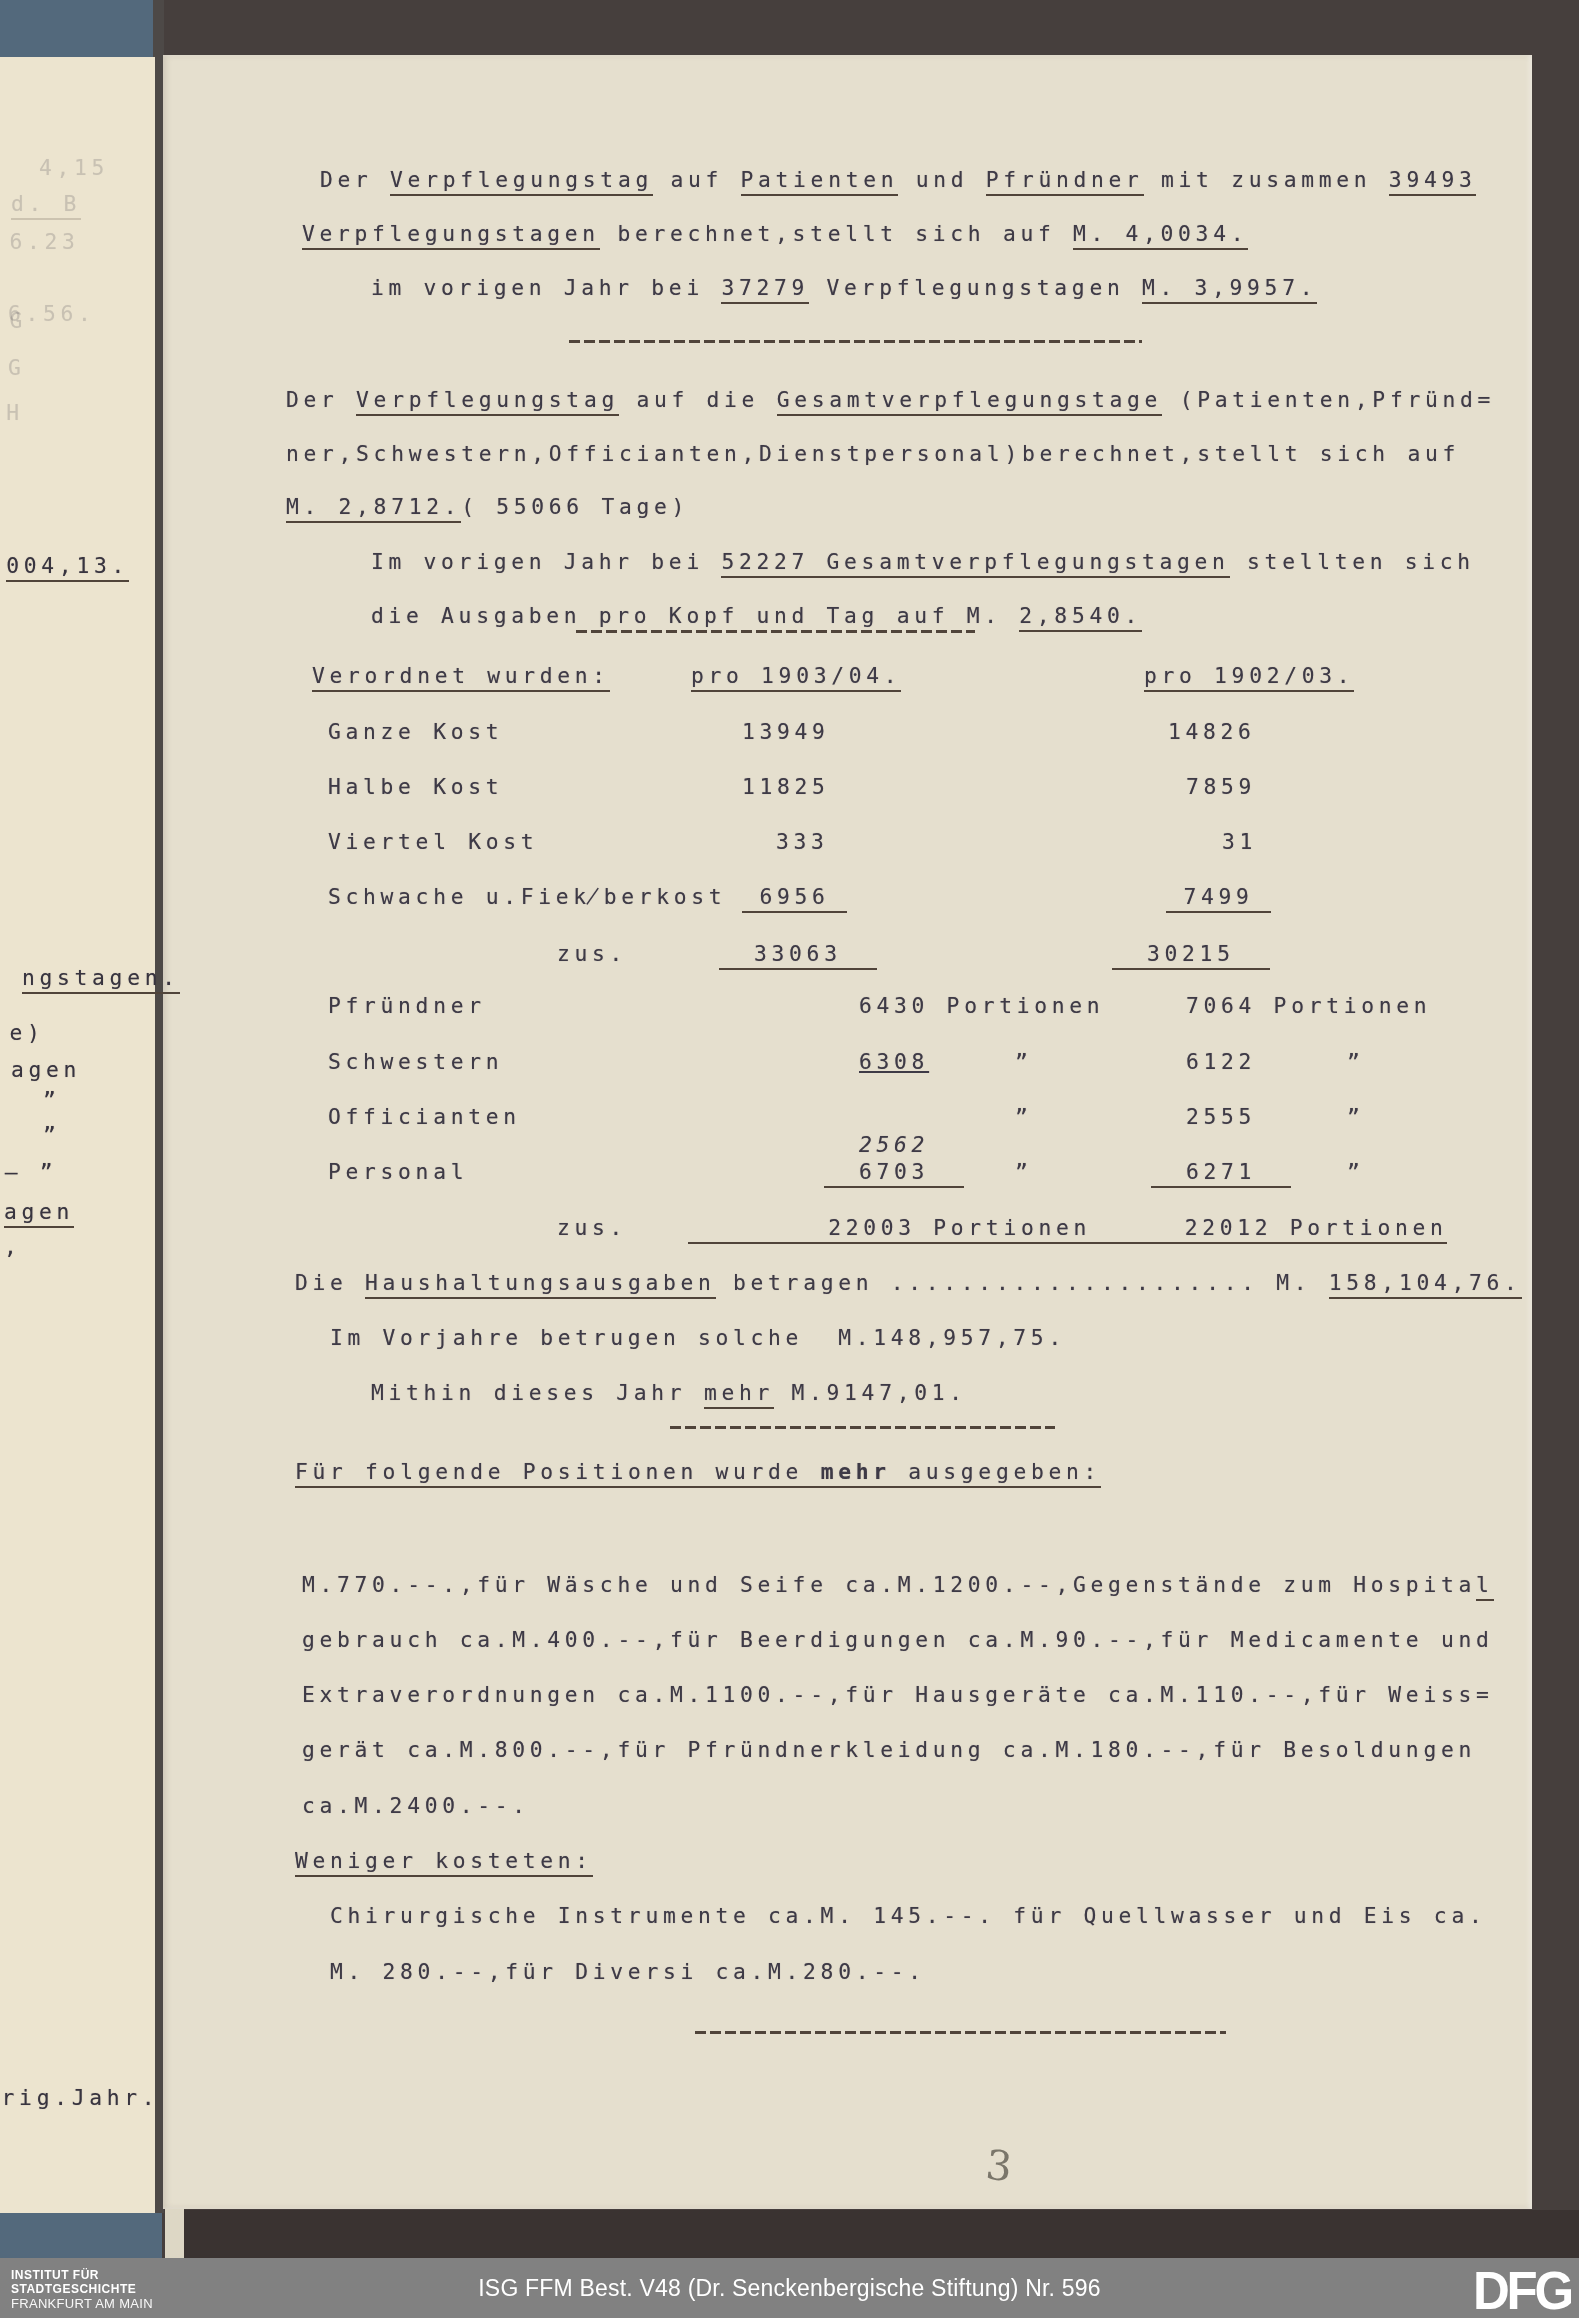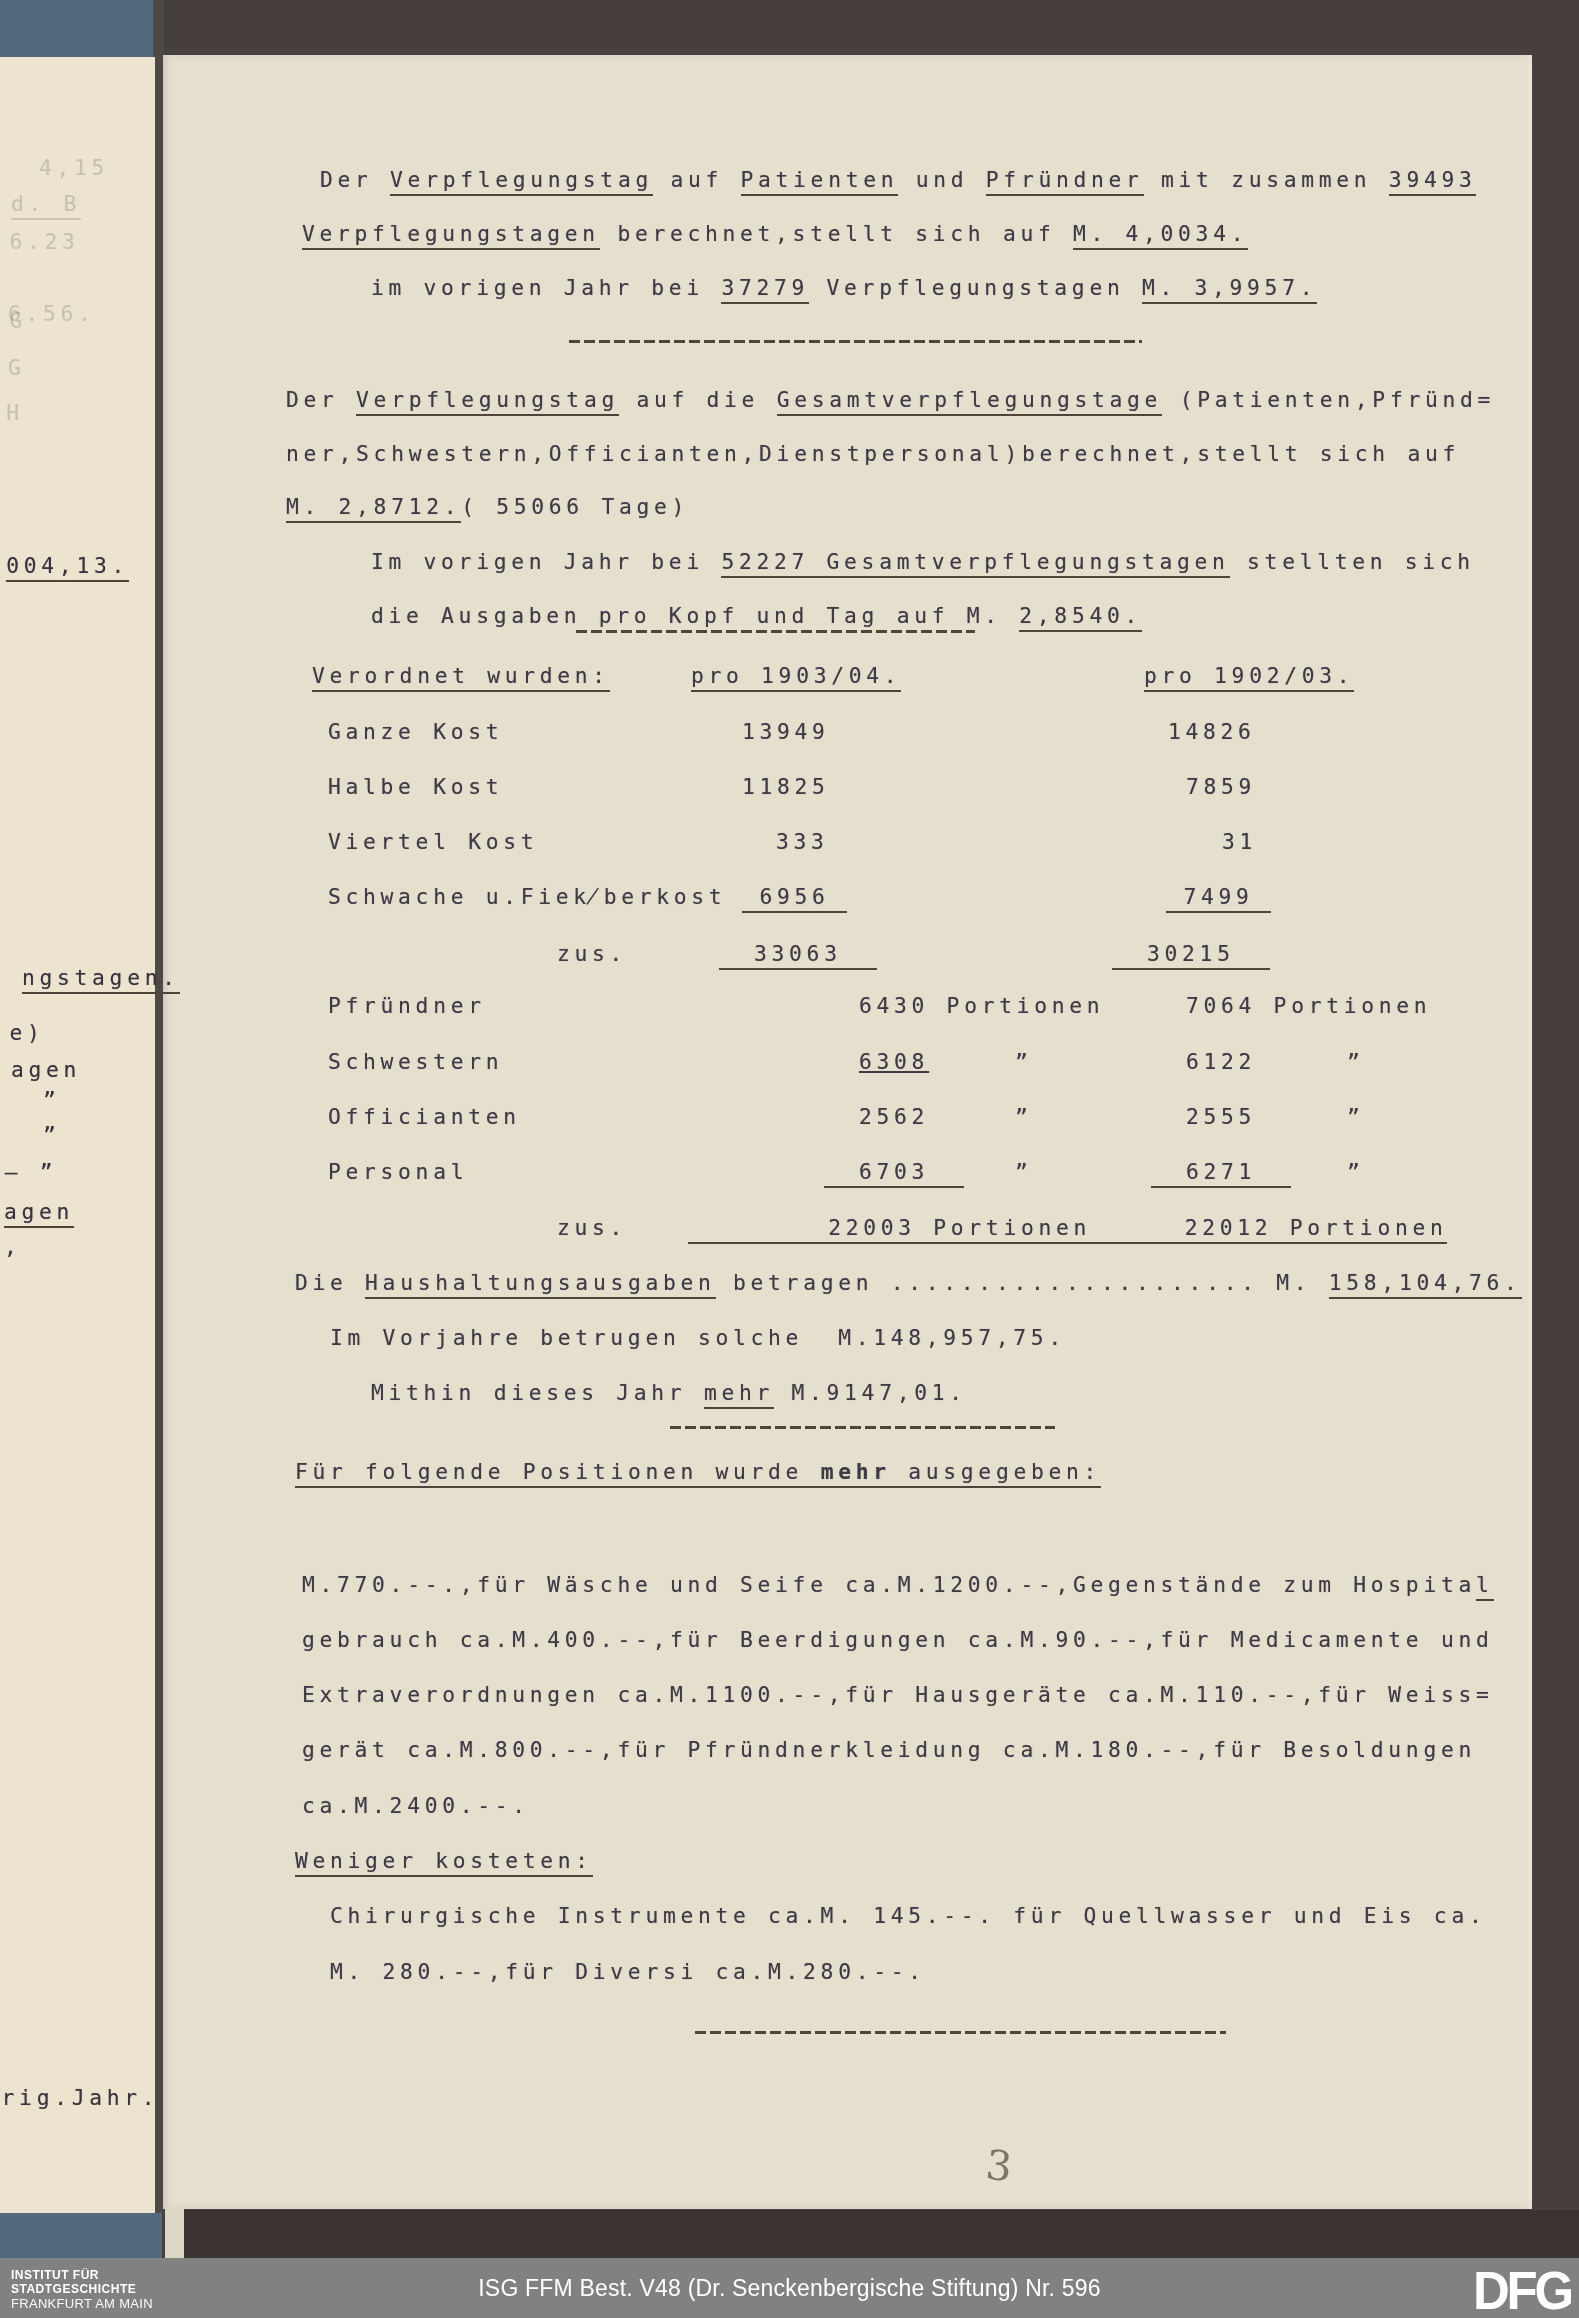--- a/index.html
+++ b/index.html
@@ -83,21 +83,21 @@
       <div class="line" style="left: 1112px; top: 941px;"><span class="u">  30215  </span></div>
       <div class="line" style="left: 328px; top: 993px;"><span class="">Pfründner</span></div>
       <div class="line" style="left: 859px; top: 993px;"><span class="">6430 Portionen</span></div>
       <div class="line" style="left: 1186px; top: 993px;"><span class="">7064 Portionen</span></div>
       <div class="line" style="left: 328px; top: 1049px;"><span class="">Schwestern</span></div>
       <div class="line" style="left: 859px; top: 1049px; text-decoration: underline;"><span class="">6308</span></div>
       <div class="line" style="left: 1015px; top: 1049px;"><span class="">”</span></div>
       <div class="line" style="left: 1186px; top: 1049px;"><span class="">6122</span></div>
       <div class="line" style="left: 1347px; top: 1049px;"><span class="">”</span></div>
       <div class="line" style="left: 328px; top: 1104px;"><span class="">Officianten</span></div>
-      <div class="line" style="left: 859px; top: 1104px;"><span class="">2562</span></div>
+      <div class="line" style="left: 859px; top: 1132px; font-style: italic;"><span class="">2562</span></div>
       <div class="line" style="left: 1015px; top: 1104px;"><span class="">”</span></div>
       <div class="line" style="left: 1186px; top: 1104px;"><span class="">2555</span></div>
       <div class="line" style="left: 1347px; top: 1104px;"><span class="">”</span></div>
       <div class="line" style="left: 328px; top: 1159px;"><span class="">Personal</span></div>
       <div class="line" style="left: 824px; top: 1159px;"><span class="u">  6703  </span></div>
       <div class="line" style="left: 1015px; top: 1159px;"><span class="">”</span></div>
       <div class="line" style="left: 1151px; top: 1159px;"><span class="u">  6271  </span></div>
       <div class="line" style="left: 1347px; top: 1159px;"><span class="">”</span></div>
       <div class="line" style="left: 557px; top: 1215px;"><span class="">zus.</span></div>
       <div class="line" style="left: 688px; top: 1215px;"><span class="u">        22003 Portionen</span></div>

